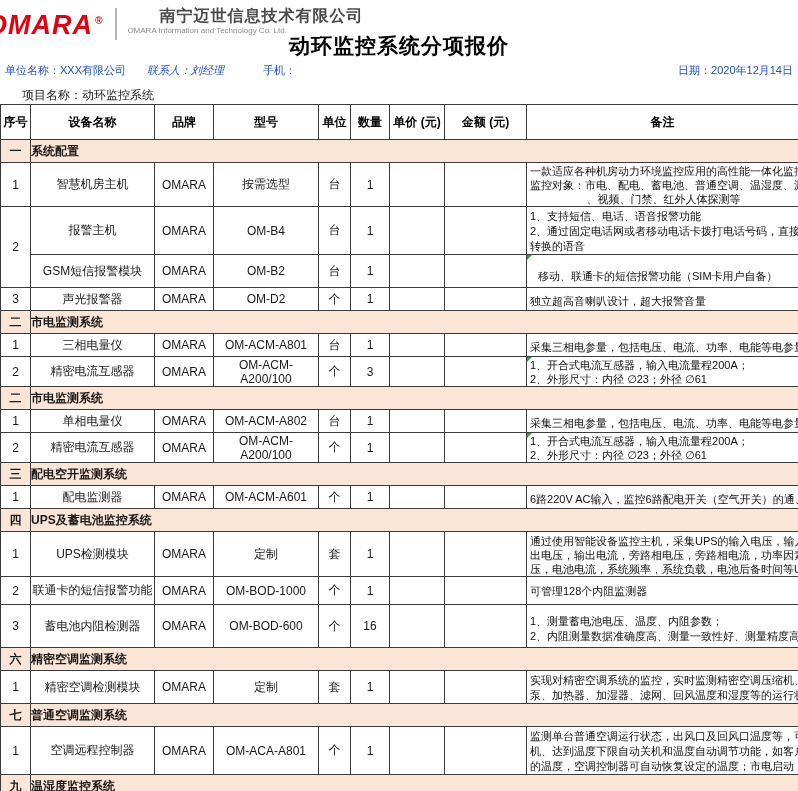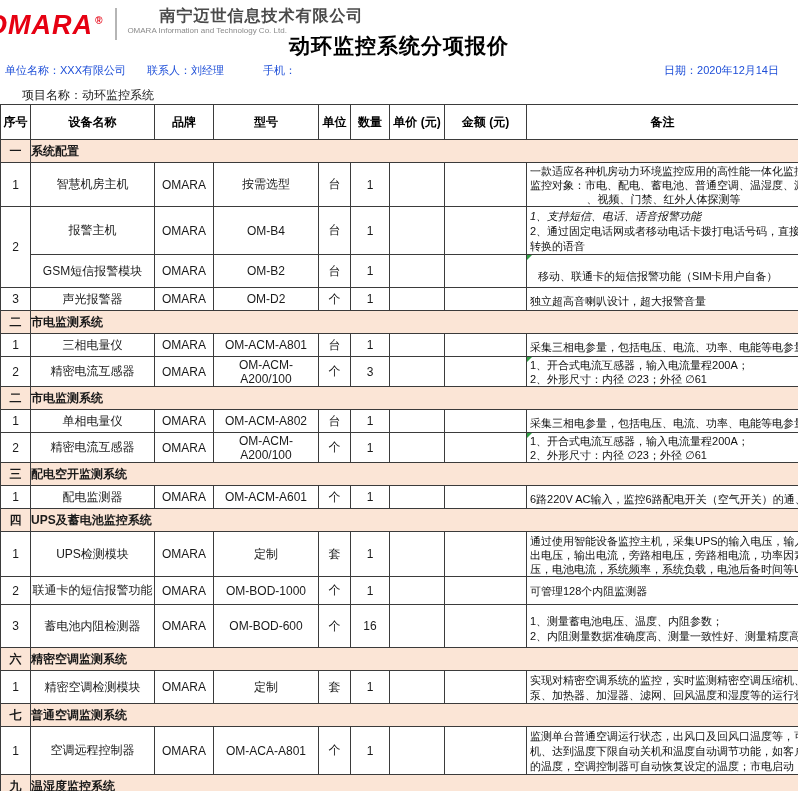--- a/index.html
+++ b/index.html
@@ -18,23 +18,23 @@
   .logo-divider{width:2px;height:32px;background:#b5b5b5;margin:2px 10px 0 12px;}
   .company-block{padding-top:1px;}
   .company-cn{font-size:16px;font-weight:700;color:#4a4a4a;line-height:18px;letter-spacing:1px;margin-left:32px;}
   .company-en{font-size:8px;color:#8a8a8a;line-height:11px;}
   .doc-title{
     position:absolute;left:0;right:0;top:32px;text-align:center;
     font-size:21px;font-weight:800;color:#000;letter-spacing:1px;
   }
   .info-line{position:absolute;top:63px;left:0;right:0;height:16px;font-size:11px;color:#1d4ed8;}
   .info-unit{position:absolute;left:5px;}
-  .info-contact{position:absolute;left:147px;}
+  .info-contact{position:absolute;left:147px;font-style:italic;}
   .info-phone{position:absolute;left:263px;}
-  .info-date{position:absolute;right:19px;text-align:center;}
+  .info-date{position:absolute;right:5px;text-align:center;}
   .project-line{position:absolute;top:87px;left:22px;font-size:12px;color:#222;}
   
   table.quote{
     position:absolute;left:0;top:104px;width:798px;
     border-collapse:collapse;table-layout:fixed;
   }
   table.quote td,table.quote th{
     border:1px solid #3b3b3b;box-sizing:border-box;
     font-size:12px;padding:0;vertical-align:middle;overflow:hidden;
   }
@@ -126,21 +126,21 @@
       <tr style="height: 43px;">
         <td class="c" rowspan="2">2</td>
         <td class="c">报警主机</td>
         <td class="c">OMARA</td>
         <td class="c">OM-B4</td>
         <td class="c">台</td>
         <td class="c">1</td>
         <td class="c"></td>
         <td class="c"></td>
         <td class="remark" style="padding-top: 2px;">
-          <div class="rline" style="line-height: 15px; height: 15px; font-style: italic;">1、支持短信、电话、语音报警功能</div>
+          <div class="rline" style="line-height: 15px; height: 15px;">1、支持短信、电话、语音报警功能</div>
           <div class="rline" style="line-height: 15px; height: 15px;">2、通过固定电话网或者移动电话卡拨打电话号码，直接播放文字</div>
           <div class="rline" style="line-height: 15px; height: 15px;">转换的语音</div>
         </td>
       </tr>
       <tr style="height: 33px;">
         <td class="c">GSM短信报警模块</td>
         <td class="c">OMARA</td>
         <td class="c">OM-B2</td>
         <td class="c">台</td>
         <td class="c">1</td>

